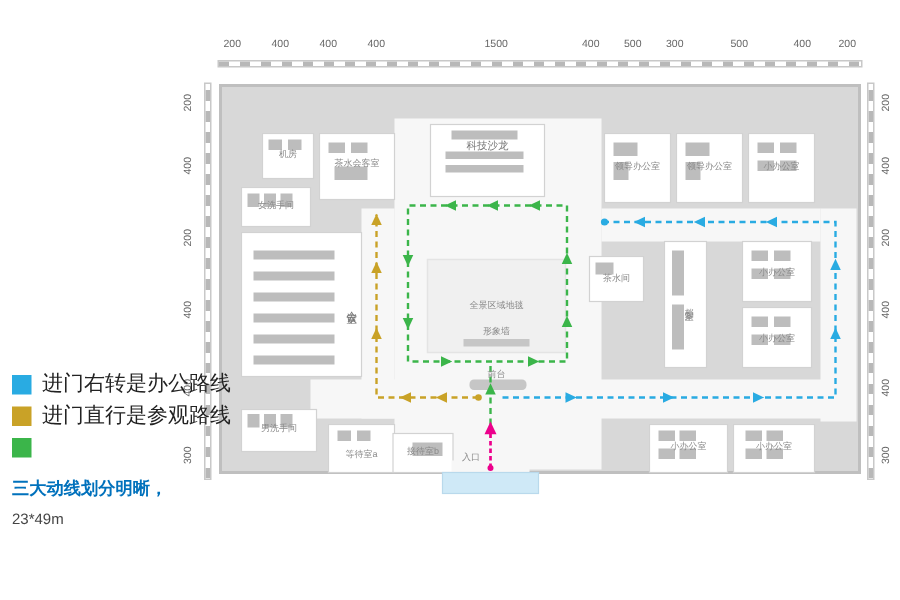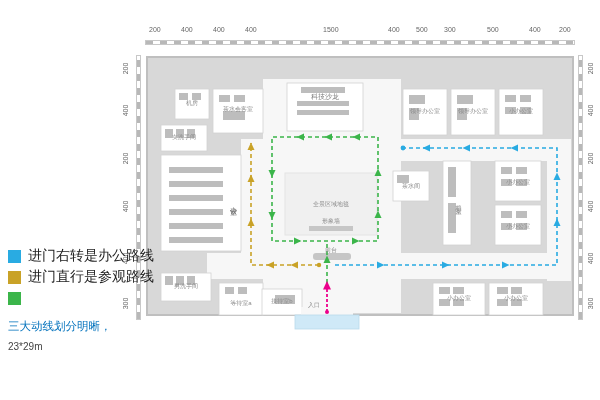--- a/index.html
+++ b/index.html
@@ -26,21 +26,21 @@
   .a-blue{fill:var(--blue)} .a-yellow{fill:var(--yellow)}
   .a-green{fill:var(--green)} .a-magenta{fill:var(--magenta)}
   .rlabel{position:absolute;transform:translate(-50%,-50%);font-size:6px;color:#8a8a8a;white-space:nowrap}
   .rlabel.v{writing-mode:vertical-rl;letter-spacing:1px}
   .rlabel.big{font-size:7px;color:#777}
   .legend{position:absolute;left:8px;top:249px}
   .lrow{display:flex;align-items:center;height:14px;margin-bottom:7px}
   .sw{width:13px;height:13px;display:inline-block;margin-right:7px}
   .ltext{font-size:14px;color:#222}
   .notes{position:absolute;left:8px;top:318px}
-  .nline{font-size:11.5px;font-weight:normal;color:var(--note);line-height:17px}
+  .nline{font-size:11.5px;font-weight:bold;color:var(--note);line-height:17px}
   .ndim{font-size:10px;color:#444;margin-top:6px}
 </style>
 </head>
 <body>
 
 <div class="stage">
 
   <div class="hbar"></div>
   <div class="vbar" style="left:136px"></div>
   <div class="vbar" style="left:578px"></div>
@@ -239,16 +239,16 @@
       <span class="sw" style="background:var(--yellow)"></span>
       <span class="ltext">进门直行是参观路线</span>
     </div>
     <div class="lrow">
       <span class="sw" style="background:var(--green)"></span>
     </div>
   </div>
 
   <div class="notes">
     <div class="nline">三大动线划分明晰，</div>
-    <div class="ndim">23*29m</div>
+    <div class="ndim">23*49m</div>
   </div>
 
 </div>
 
 </body></html>

